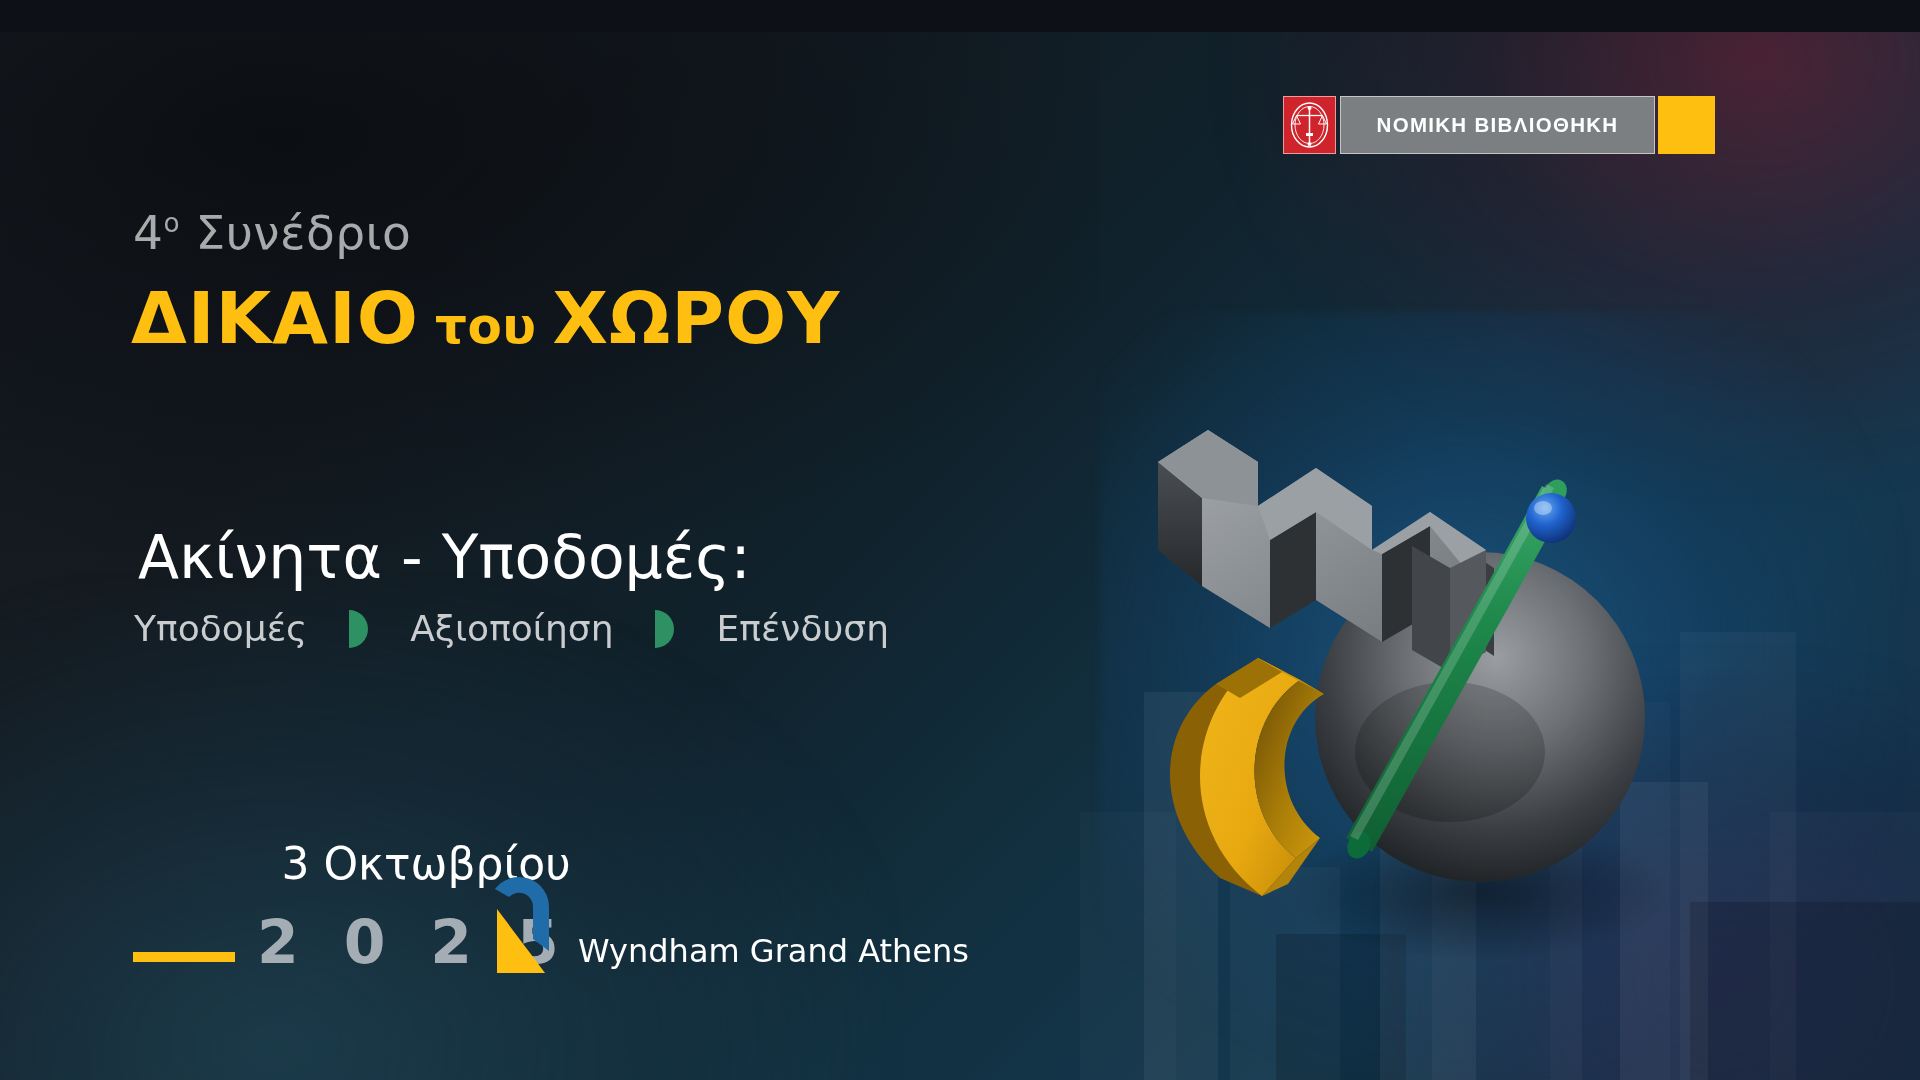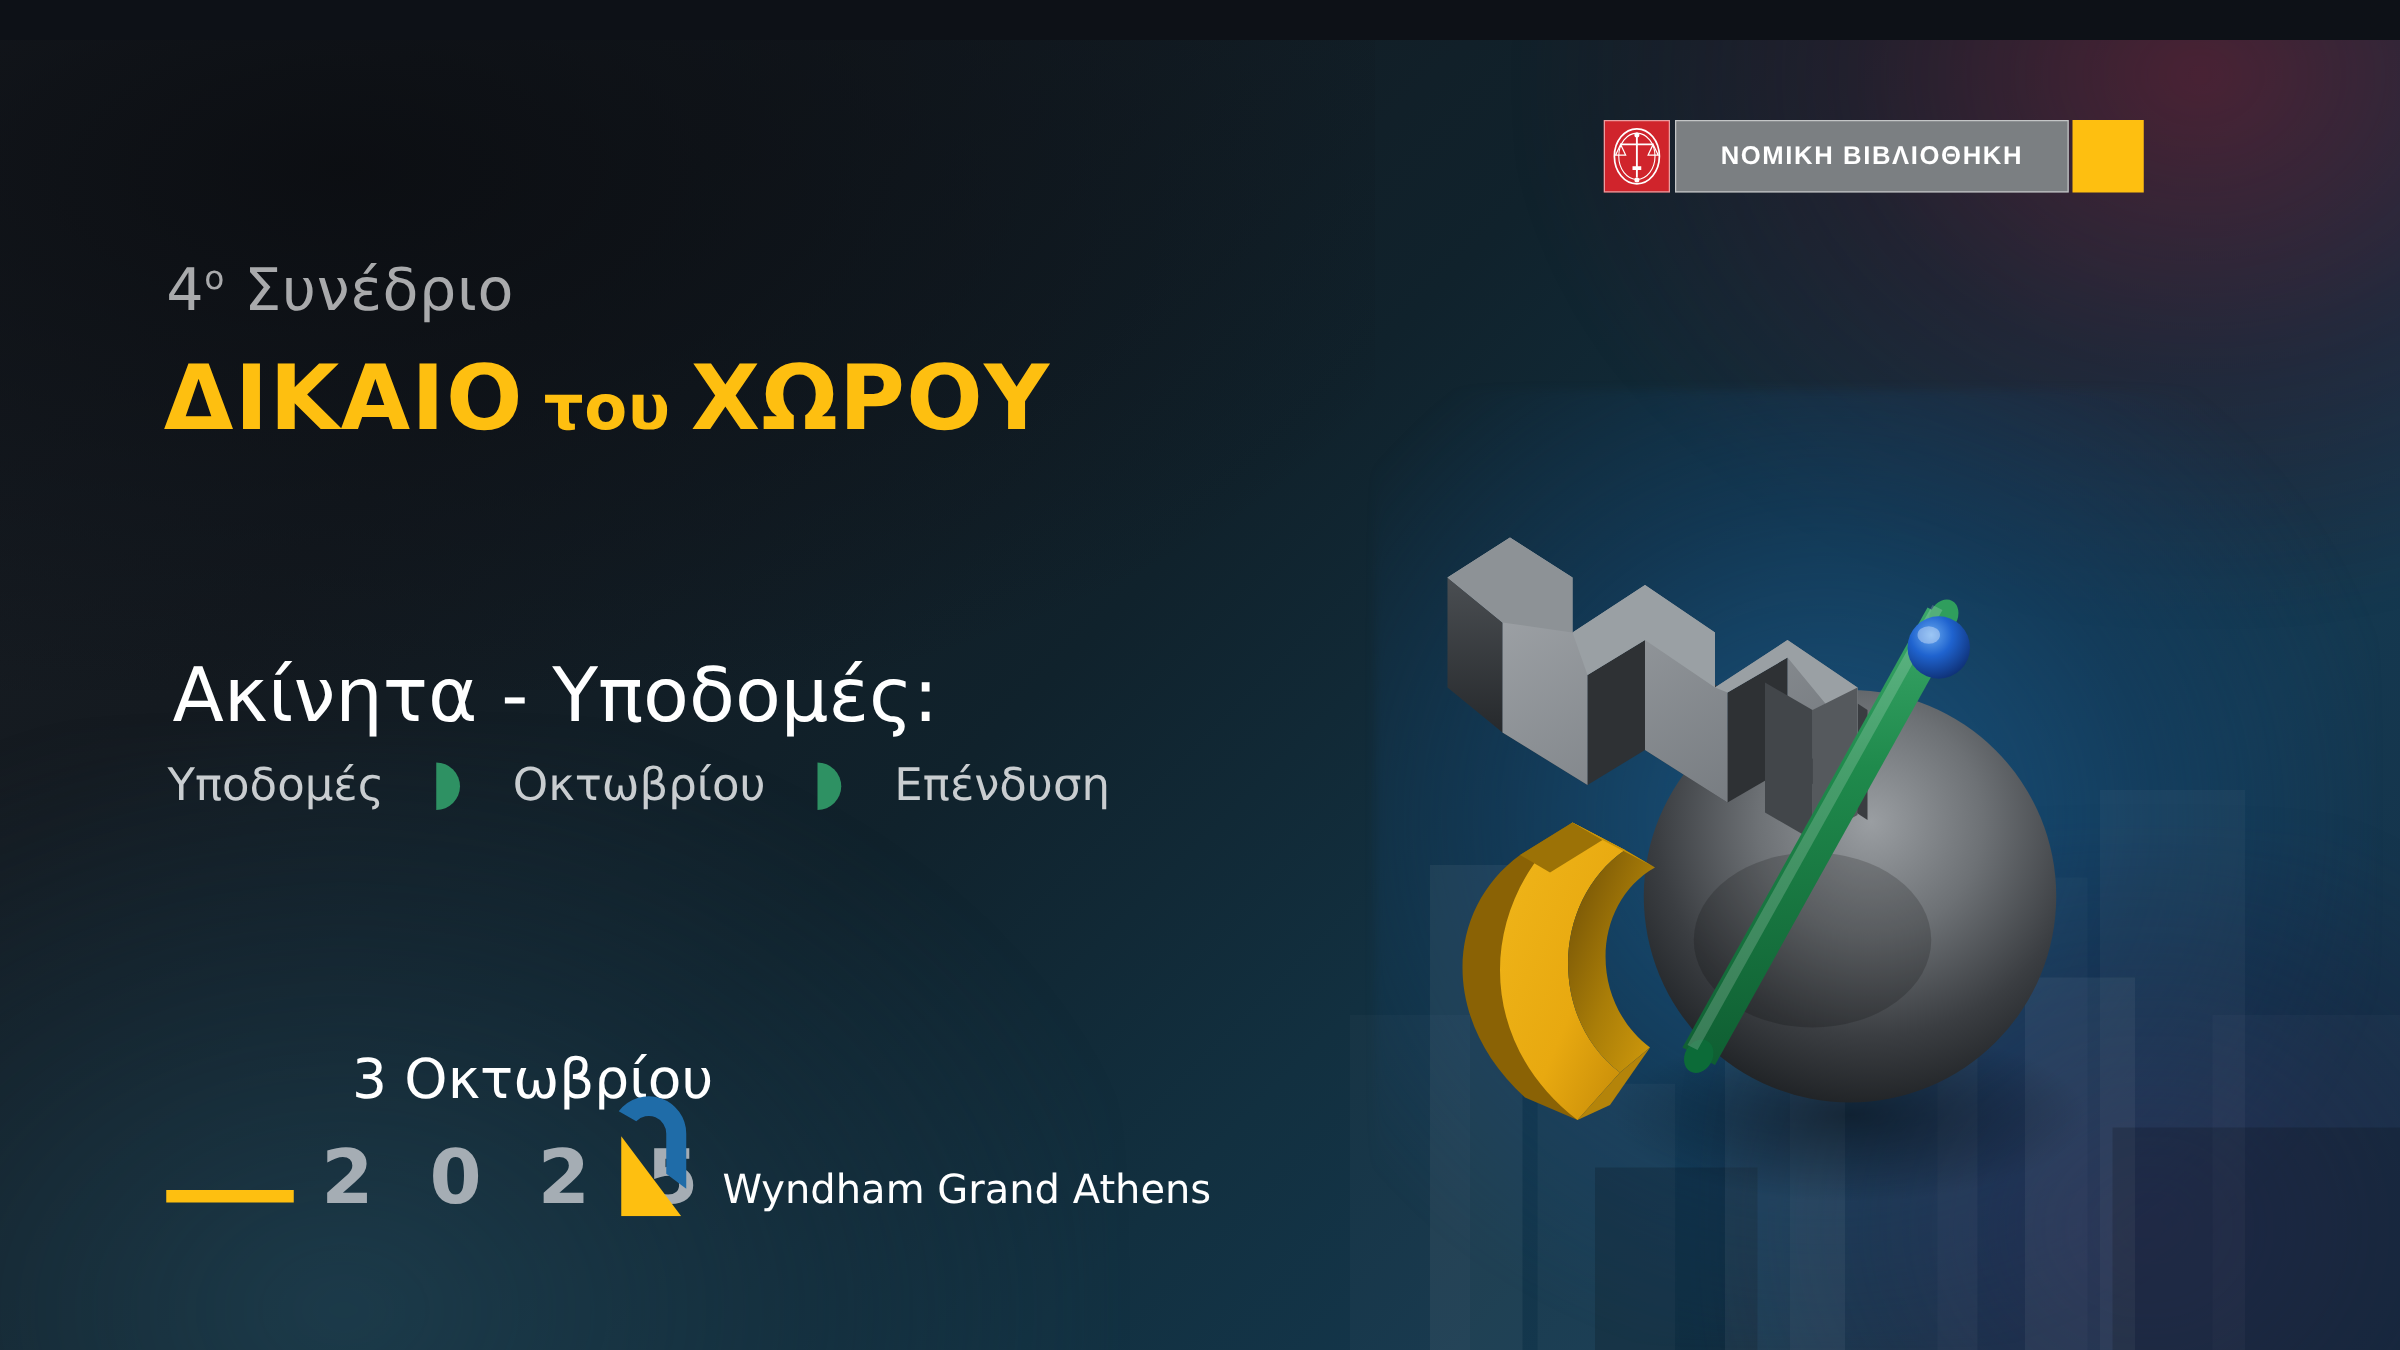--- a/index.html
+++ b/index.html
@@ -297,21 +297,21 @@
 
   <div class="headline">
     <span class="hw">ΔΙΚΑΙΟ</span><span class="hsmall" style="margin:0 16px;">του</span><span class="hw">ΧΩΡΟΥ</span>
   </div>
 
   <div class="sub1">Ακίνητα - Υποδομές:</div>
 
   <div class="sub2">
     <span class="word">Υποδομές</span>
     <span class="sep-dot"></span>
-    <span class="word">Οκτωβρίου</span>
+    <span class="word">Αξιοποίηση</span>
     <span class="sep-dot"></span>
     <span class="word">Επένδυση</span>
   </div>
 
   <div class="datewrap">
     <div class="date-line1">3 Οκτωβρίου</div>
     <div class="date-row2">
       <div class="yellow-rule"></div>
       <div class="year">2 0 2 5</div>
     </div>

